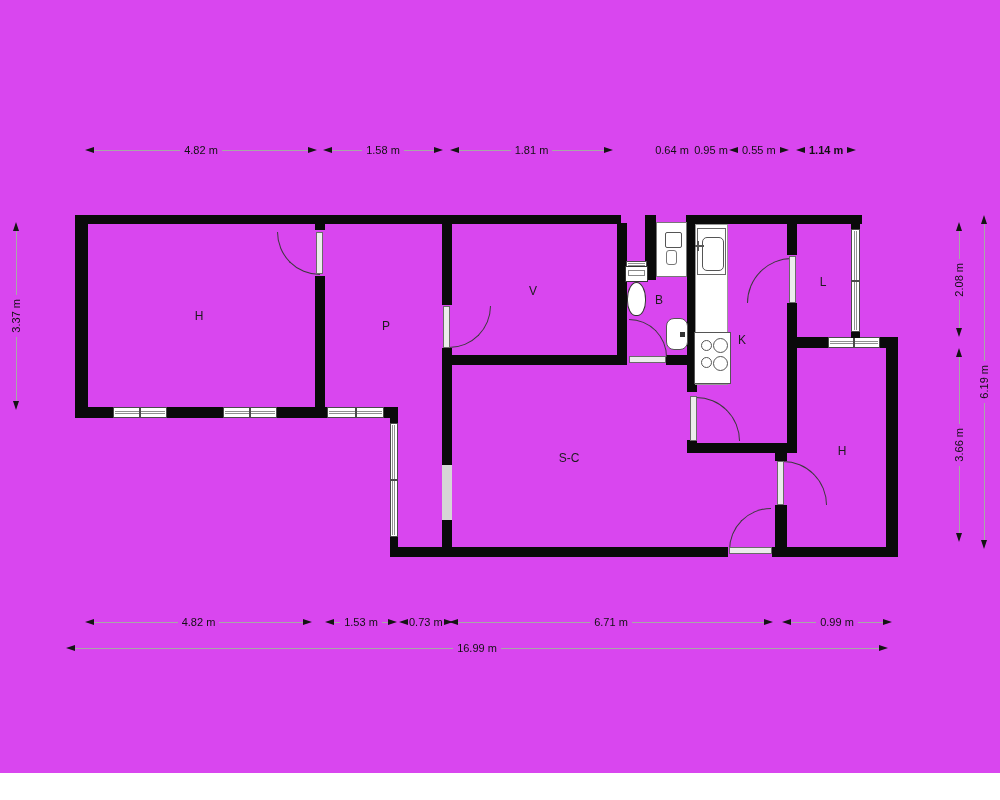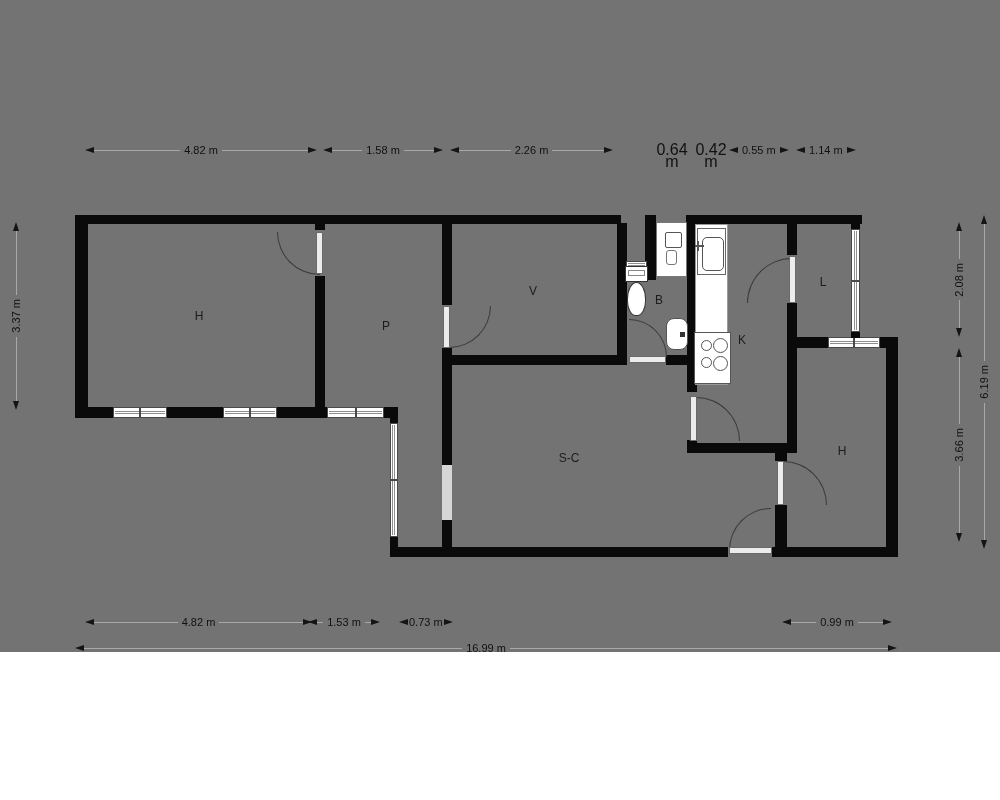--- a/index.html
+++ b/index.html
@@ -1,16 +1,16 @@
 <!DOCTYPE html>
 <html><head>
 <meta charset="utf-8">
 <style>
   html,body{margin:0;padding:0;background:#fff;}
-  .plan{position:relative;width:1000px;height:652px;background:#737373;overflow:hidden;
+  .plan{position:relative;width:1000px;height:773px;background:#d946ef;overflow:hidden;
         font-family:"Liberation Sans",sans-serif;}
   .w{position:absolute;background:#0a0a0a;}
   .opening{position:absolute;background:#d6d6d6;}
   .winh,.winv{position:absolute;background:#fff;border:1px solid #4a4a4a;box-sizing:border-box;}
   .winh .band{position:absolute;left:1px;right:1px;top:50%;margin-top:-2px;height:3px;
               border-top:1px solid #8f8f8f;border-bottom:1px solid #8f8f8f;background:#fff;box-sizing:border-box;}
   .winh .tick{position:absolute;top:0;bottom:0;width:2px;background:#4a4a4a;left:50%;margin-left:-1px;}
   .winv .band{position:absolute;top:1px;bottom:1px;left:50%;margin-left:-2px;width:3px;
               border-left:1px solid #8f8f8f;border-right:1px solid #8f8f8f;background:#fff;box-sizing:border-box;}
   .winv .tick{position:absolute;left:0;right:0;height:2px;background:#4a4a4a;top:50%;margin-top:-1px;}
@@ -25,21 +25,21 @@
   .dimh{position:absolute;display:flex;align-items:center;height:12px;}
   .dimh .ln{flex:1;height:1px;background:#a8a8a8;}
   .dimh .lb{padding:0 4px;font-size:11px;color:#111;white-space:nowrap;line-height:12px;}
   .dimh .al{width:0;height:0;border-top:3px solid transparent;border-bottom:3px solid transparent;border-right:9px solid #141414;}
   .dimh .ar{width:0;height:0;border-top:3px solid transparent;border-bottom:3px solid transparent;border-left:9px solid #141414;}
   .dimv{position:absolute;display:flex;flex-direction:column;align-items:center;width:12px;}
   .dimv .ln{flex:1;width:1px;background:#a8a8a8;}
   .dimv .lb{padding:4px 0;font-size:11px;color:#111;white-space:nowrap;writing-mode:vertical-rl;transform:rotate(180deg);}
   .dimv .au{width:0;height:0;border-left:3px solid transparent;border-right:3px solid transparent;border-bottom:9px solid #141414;}
   .dimv .ad{width:0;height:0;border-left:3px solid transparent;border-right:3px solid transparent;border-top:9px solid #141414;}
-  .dimtext{position:absolute;font-size:16px;color:#111;text-align:center;line-height:12px;}
+  .dimtext{position:absolute;font-size:11px;color:#111;text-align:center;line-height:12px;}
 </style>
 </head>
 <body>
 
 <div class="plan">
 
   <div class="dimh" style="left:85px;top:144px;width:232px;">
     <span class="al"></span>
       <span class="ln"></span>
     <span class="lb">4.82 m</span>
@@ -49,34 +49,34 @@
   <div class="dimh" style="left:323px;top:144px;width:120px;">
     <span class="al"></span>
       <span class="ln"></span>
     <span class="lb">1.58 m</span>
     <span class="ln"></span>
       <span class="ar"></span>
   </div>
   <div class="dimh" style="left:450px;top:144px;width:163px;">
     <span class="al"></span>
       <span class="ln"></span>
-    <span class="lb">2.26 m</span>
+    <span class="lb">1.81 m</span>
     <span class="ln"></span>
       <span class="ar"></span>
   </div>
   <div class="dimtext" style="left:648px;top:144px;width:48px;">0.64 m</div>
-  <div class="dimtext" style="left:688px;top:144px;width:46px;">0.42 m</div>
+  <div class="dimtext" style="left:688px;top:144px;width:46px;">0.95 m</div>
   <div class="dimh" style="left:729px;top:144px;width:57px;">
     <span class="al"></span>
       <span class="ln"></span>
     <span class="lb">0.55 m</span>
     <span class="ln"></span>
       <span class="ar"></span>
   </div>
-  <div class="dimh" style="left:796px;top:144px;width:57px;">
+  <div class="dimh" style="left:796px;top:144px;width:57px;font-weight:bold;">
     <span class="al"></span>
       <span class="ln"></span>
     <span class="lb">1.14 m</span>
     <span class="ln"></span>
       <span class="ar"></span>
   </div>
 
   <div class="dimv" style="left:10px;top:222px;height:188px;">
     <span class="au"></span>
       <span class="ln"></span>
@@ -239,40 +239,47 @@
   <div class="rlabel" style="left:569px;top:458px;">S-C</div>
   <div class="rlabel" style="left:842px;top:451px;">H</div>
 
   <div class="dimh" style="left:85px;top:616px;width:227px;">
     <span class="al"></span>
       <span class="ln"></span>
     <span class="lb">4.82 m</span>
     <span class="ln"></span>
       <span class="ar"></span>
   </div>
-  <div class="dimh" style="left:308px;top:616px;width:72px;">
+  <div class="dimh" style="left:325px;top:616px;width:72px;">
     <span class="al"></span>
       <span class="ln"></span>
     <span class="lb">1.53 m</span>
     <span class="ln"></span>
       <span class="ar"></span>
   </div>
   <div class="dimh" style="left:399px;top:616px;width:46px;">
     <span class="al"></span>
     <span class="lb" style="padding:0 1px;">0.73 m</span>
     <span class="ar"></span>
   </div>
+  <div class="dimh" style="left:449px;top:616px;width:324px;">
+    <span class="al"></span>
+      <span class="ln"></span>
+    <span class="lb">6.71 m</span>
+    <span class="ln"></span>
+      <span class="ar"></span>
+  </div>
   <div class="dimh" style="left:782px;top:616px;width:110px;">
     <span class="al"></span>
       <span class="ln"></span>
     <span class="lb">0.99 m</span>
     <span class="ln"></span>
       <span class="ar"></span>
   </div>
-  <div class="dimh" style="left:75px;top:642px;width:822px;">
+  <div class="dimh" style="left:66px;top:642px;width:822px;">
     <span class="al"></span>
       <span class="ln"></span>
     <span class="lb">16.99 m</span>
     <span class="ln"></span>
       <span class="ar"></span>
   </div>
 
 </div>
 
 </body></html>

